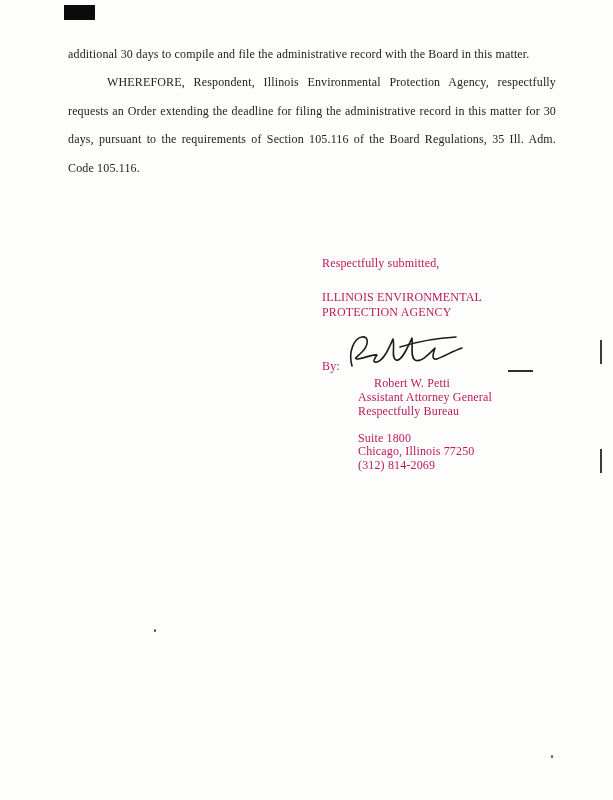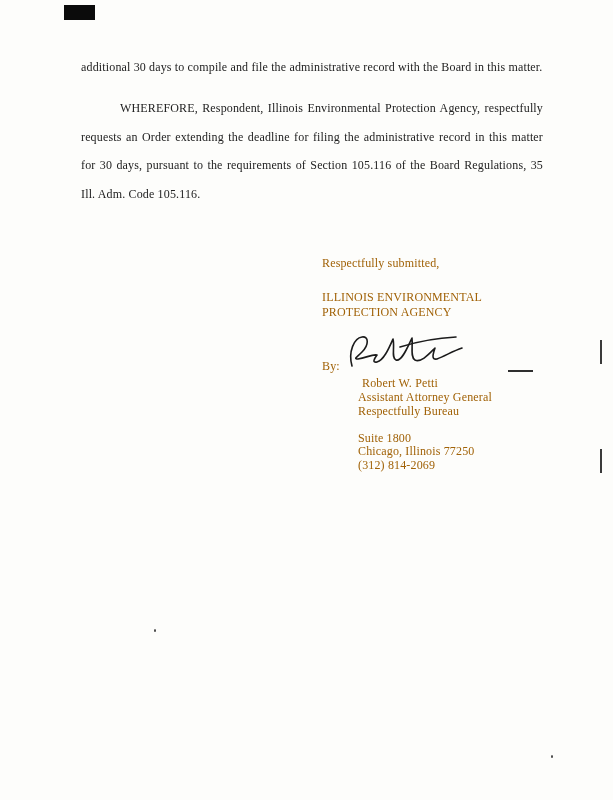--- a/index.html
+++ b/index.html
@@ -24,37 +24,37 @@
   .speck.s1{left:154px;top:629px;width:2px;height:3px;}
   .speck.s2{left:551px;top:755px;width:2px;height:3px;}
 
   
   .body-text{
     position:absolute;left:68px;top:40px;width:488px;
     font-size:12px;line-height:28.4px;
     letter-spacing:.15px;
     color:#222;
   }
-  .body-text p{margin:13px;text-align:justify;}
+  .body-text p{margin:0;text-align:justify;}
   .p-oneline{white-space:nowrap;text-align:left !important;}
   .para-num{display:inline-block;margin-left:39px;margin-right:28px;}
   .p-indent{text-indent:39px;}
 
   
   .sig-block{
     position:absolute;left:322px;top:256px;width:240px;height:230px;
-    font-size:12px;color:#a16207;letter-spacing:.15px;
+    font-size:12px;color:#be185d;letter-spacing:.15px;
   }
   .sig-block .line{position:absolute;white-space:nowrap;}
   .closing{top:0;left:0;}
   .agency1{top:34px;left:0;}
   .agency2{top:49px;left:0;text-align:center;}
   .by-label{top:103px;left:0;}
   .sig-svg{position:absolute;top:74px;left:22px;}
-  .signer-name   {top:120px;left:40px;}
+  .signer-name   {top:120px;left:52px;}
   .signer-title  {top:134px;left:36px;}
   .signer-bureau {top:147.5px;left:36px;}
   .addr1         {top:161px;left:36px;}
   .addr2         {top:174.5px;left:36px;}
   .addr3         {top:188px;left:36px;}
   .phone         {top:201.5px;left:36px;font-family:Liberation Serif, serif;}
 </style>
 </head>
 <body>
 

